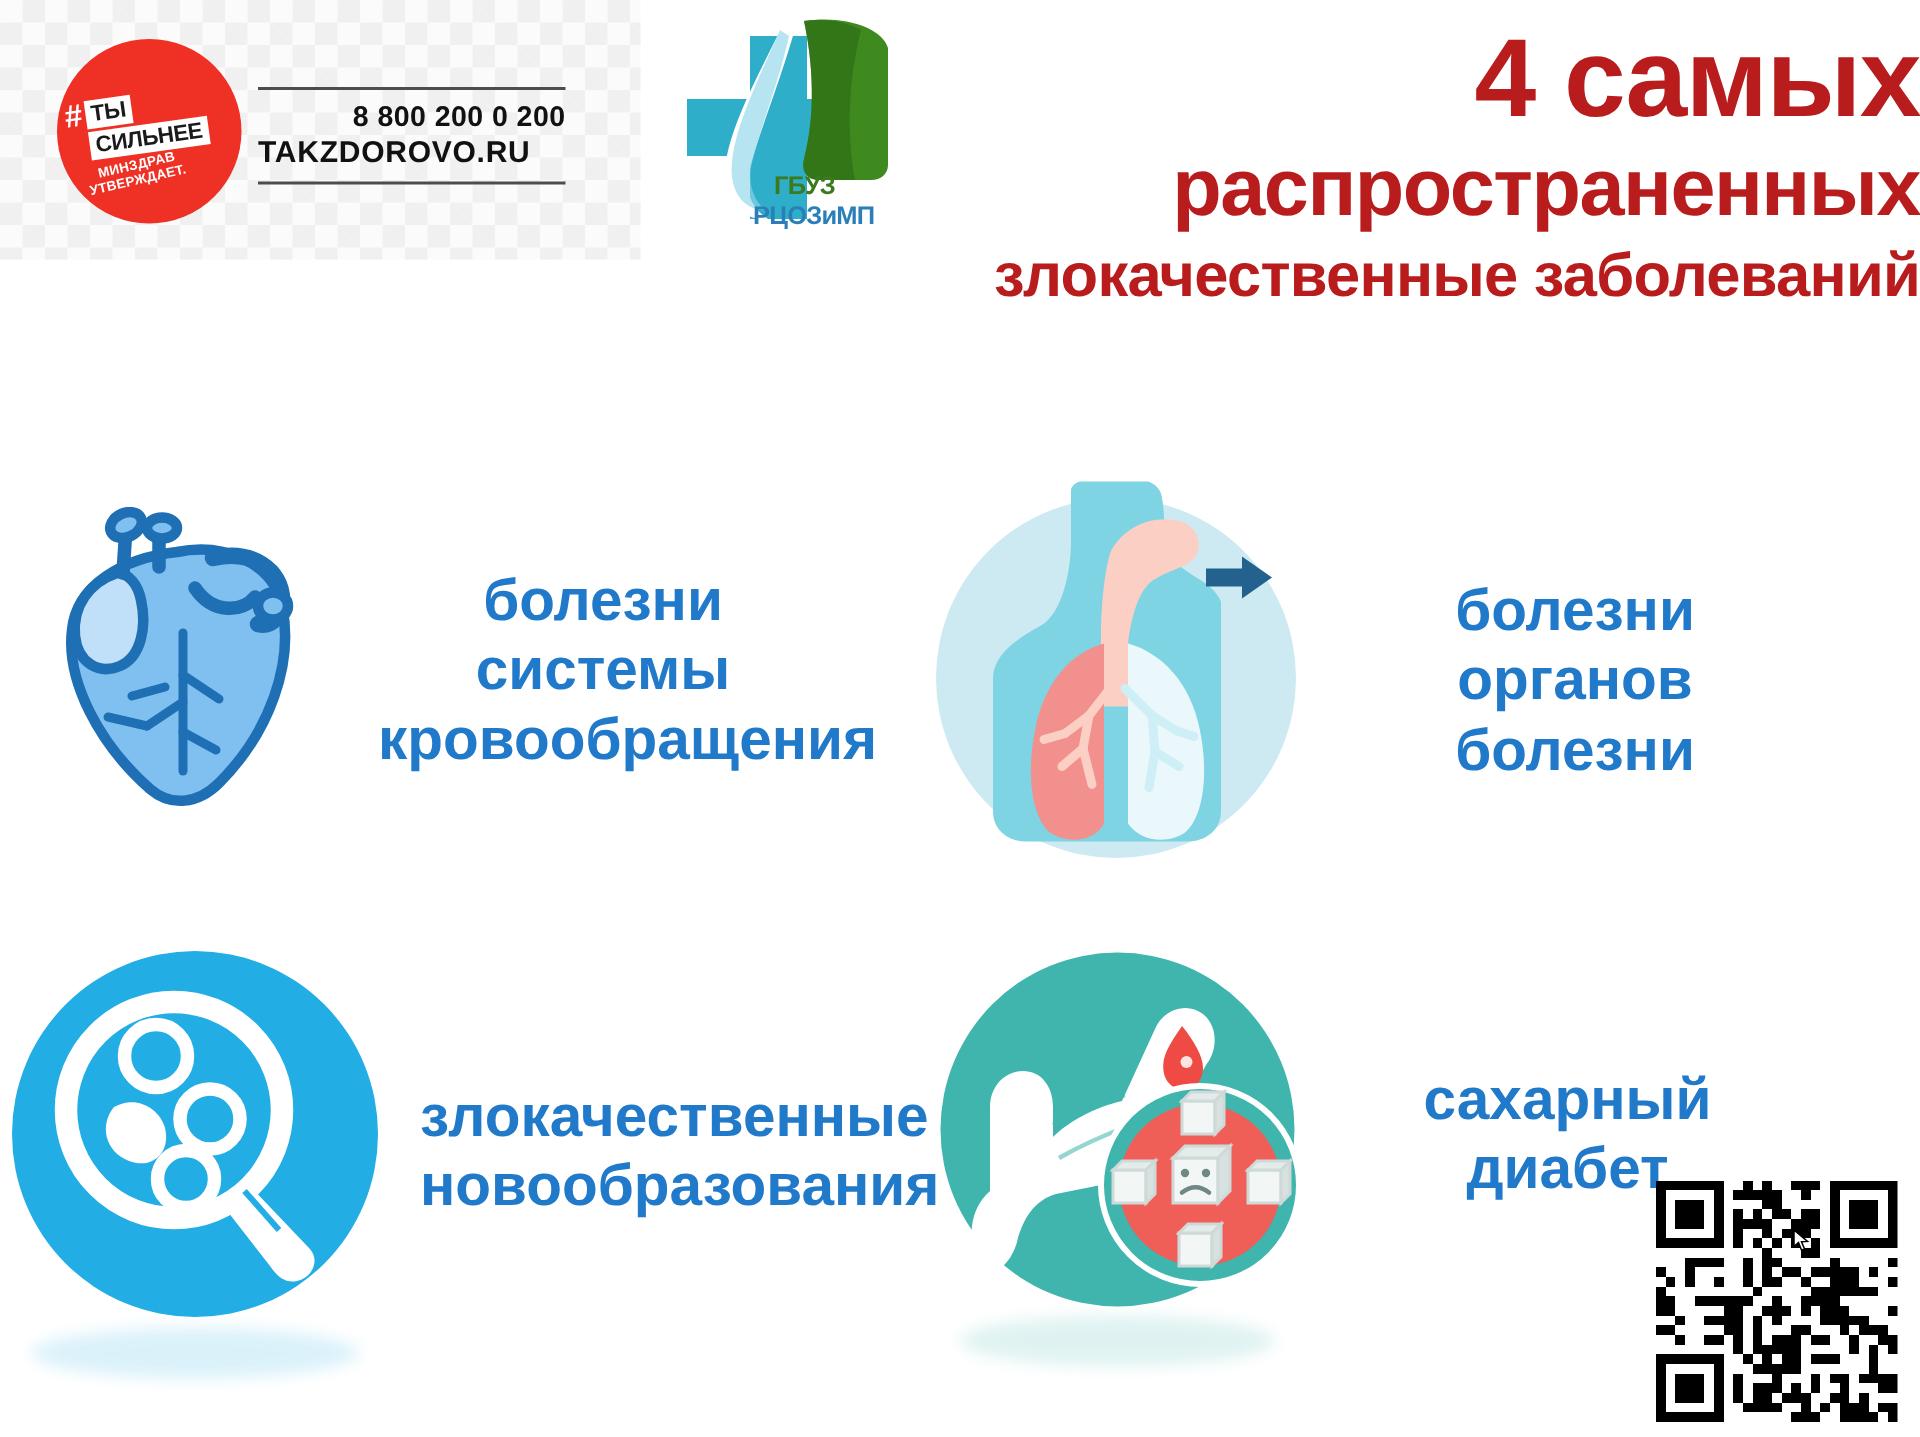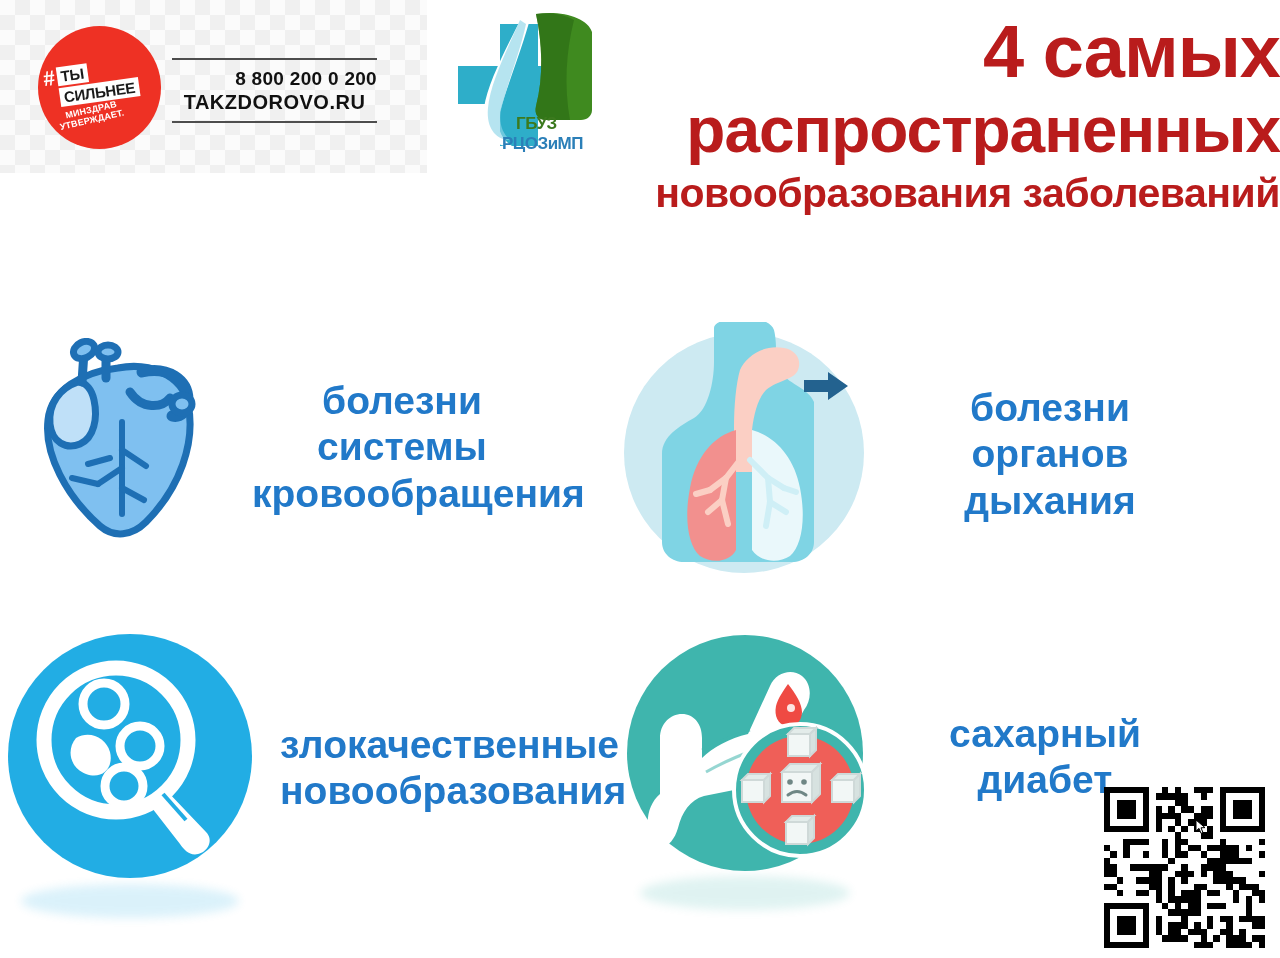--- a/index.html
+++ b/index.html
@@ -112,21 +112,20 @@
     font-weight: bold;
     color: #111111;
     text-align: right;
     margin-top: 8px;
     letter-spacing: 0.3px;
   }
   .contact-site {
     font-size: 20px;
     font-weight: bold;
     color: #111111;
-    text-align: center;
     letter-spacing: 0.5px;
     margin-top: 1px;
     margin-bottom: 7px;
   }
 
   
   #rcozimp-logo {
     position: absolute;
     left: 440px;
     top: 6px;
@@ -160,21 +159,21 @@
     position: absolute;
     left: 470px;
     top: 16px;
     width: 810px;
     text-align: right;
     color: #b91c1c;
     font-weight: bold;
     line-height: 0.98;
   }
   .head-l1 { font-size: 74px; letter-spacing: -1px; }
-  .head-l2 { font-size: 64px; letter-spacing: -1px; margin-top: 10px; }
+  .head-l2 { font-size: 54px; letter-spacing: -1px; margin-top: 10px; }
   .head-l3 { font-size: 41px; letter-spacing: -0.5px; margin-top: 12px; }
 
   
   .card {
     position: absolute;
     display: flex;
     align-items: center;
   }
   .card-icon {
     position: relative;
@@ -269,21 +268,21 @@
     <path d="M80 14 C66 46 50 78 48 102 C46 122 56 134 70 134 C61 126 58 114 62 100
              C68 76 80 46 86 18 Z" fill="#8fd6e8" opacity="0.65"></path>
   </svg>
   <div class="logo-text-gbuz">ГБУЗ</div>
   <div class="logo-text-rcoz">РЦОЗиМП</div>
 </div>
 
 <div id="heading">
   <div class="head-l1">4 самых</div>
   <div class="head-l2">распространенных</div>
-  <div class="head-l3">новообразования заболеваний</div>
+  <div class="head-l3">злокачественные заболеваний</div>
 </div>
 
 <div class="card" id="card-cvd">
   <div class="card-icon">
     <svg width="200" height="215" viewBox="0 0 200 215">
       <g fill="#7fc0f0" stroke="#1e6fb4" stroke-width="7" stroke-linejoin="round" stroke-linecap="round">
 
         <path d="M96 30 C126 24 160 36 166 66 C174 104 158 150 124 184
                  C110 198 92 200 78 188 C44 158 22 116 26 82 C29 52 60 34 96 30 Z"></path>
 
@@ -352,21 +351,21 @@
         <path d="M152 180 L168 190"></path>
         <path d="M152 180 L148 204"></path>
         <path d="M166 166 L178 170"></path>
       </g>
 
       <path d="M186 58 L210 58 L210 50 L230 64 L210 78 L210 70 L186 70 Z" fill="#23628f"></path>
     </svg>
   </div>
   <div class="card-label">
     <div>болезни органов</div>
-    <div>дыхания</div>
+    <div>болезни</div>
   </div>
 </div>
 
 <div class="card" id="card-onco">
   <div class="card-icon">
     <svg width="260" height="260" viewBox="0 0 260 260">
       <circle cx="130" cy="128" r="122" fill="#22ade4"></circle>
 
       <circle cx="116" cy="112" r="72" fill="none" stroke="#ffffff" stroke-width="15"></circle>
 

